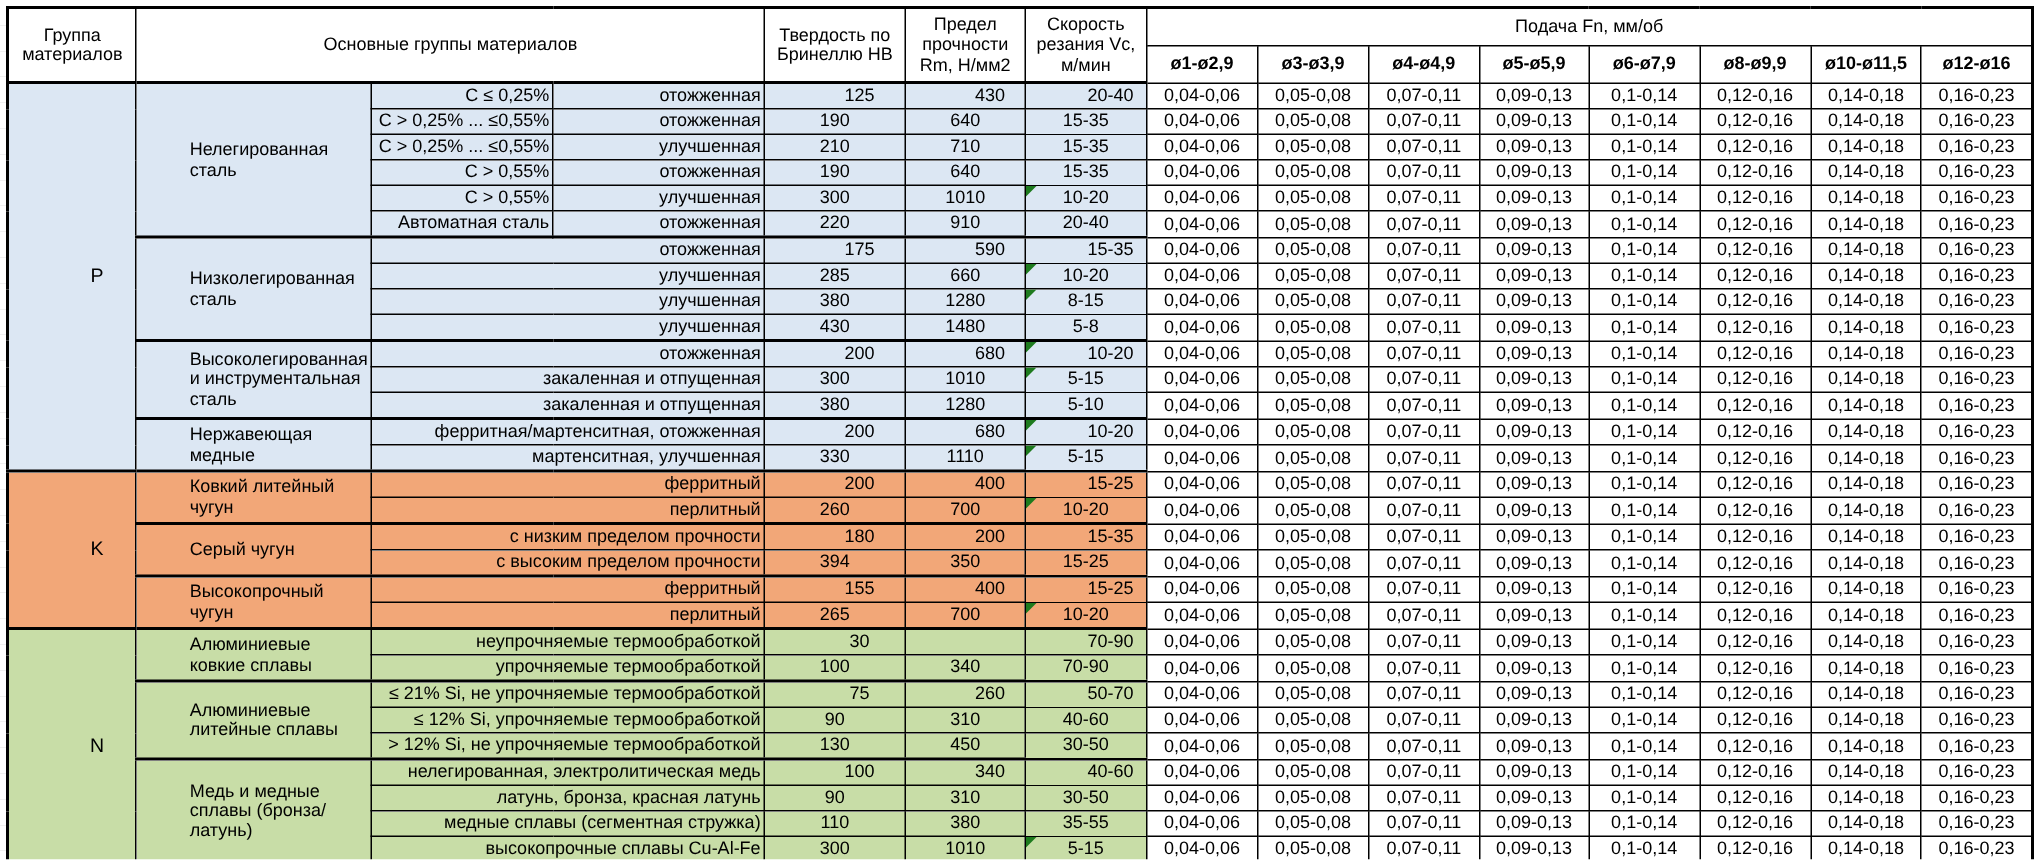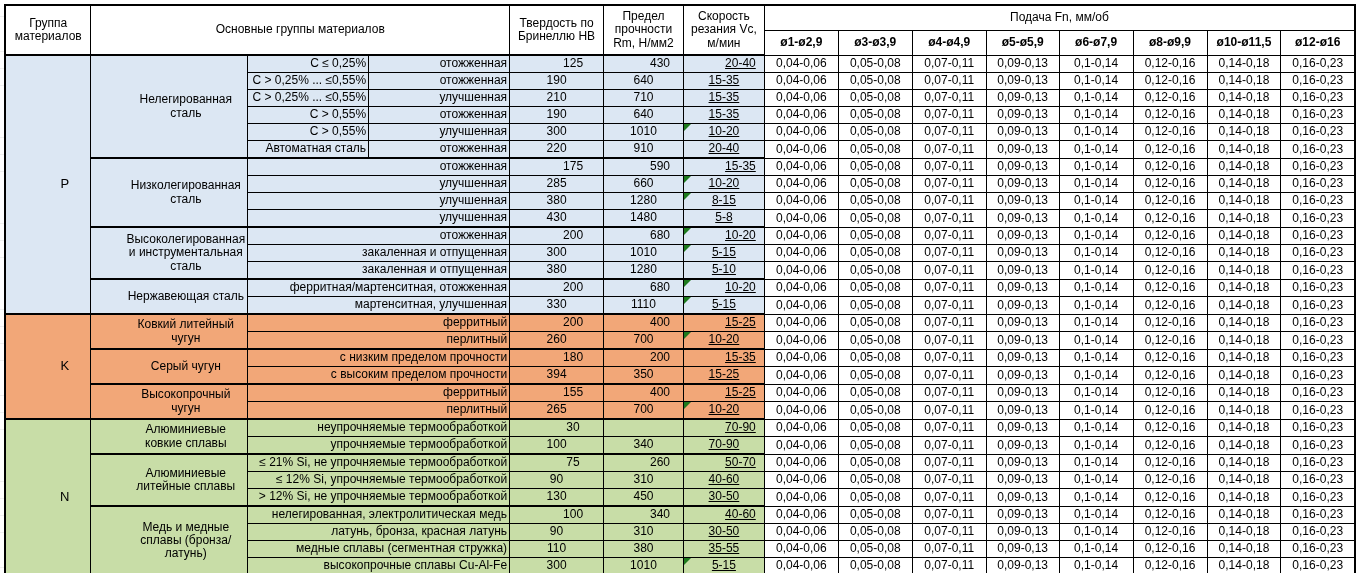--- a/index.html
+++ b/index.html
@@ -11,25 +11,25 @@
       repeating-linear-gradient(to bottom, transparent 0 16.5px, #e3e3e3 16.5px 17.2px);
     opacity:.55;z-index:0;}
   table.main{position:absolute;left:4px;top:4px;z-index:1;border-collapse:collapse;
     table-layout:fixed;background:#fff;border:2px solid #000;}
   td,th{border:1px solid #000;overflow:hidden;padding:0 2px;font-size:12px;line-height:1.12;}
   thead th{font-weight:normal;background:#fff;text-align:center;vertical-align:middle;white-space:normal;}
   thead tr{height:25px;}
   thead th.diam{font-weight:bold;}
   tbody td{height:16px;background:var(--bg,#fff);vertical-align:middle;white-space:nowrap;}
   td.group{text-align:center;font-size:13px;}
-  td.sgname{text-align:center;white-space:normal;line-height:1.1;}
+  td.sgname{text-align:left;white-space:normal;line-height:1.1;}
   td.spec,td.state,td.desc{text-align:right;padding-left:4px;}
   td.num,td.feed{text-align:center;}
   td.feed{background:#fff;}
-  td.vc{position:relative;text-decoration:underline;}
+  td.vc{position:relative;}
   .bs{border-top-width:2px;padding-left:35px;}
   .flag-tri{position:absolute;left:0;top:0;width:0;height:0;
     border-top:7px solid var(--tri,#1E7B1E);border-right:7px solid transparent;}
 </style>
 </head>
 <body>
 
 <div class="page">
   <table class="main">
     <colgroup>
@@ -256,21 +256,21 @@
           <td class="feed">0,04-0,06</td>
           <td class="feed">0,05-0,08</td>
           <td class="feed">0,07-0,11</td>
           <td class="feed">0,09-0,13</td>
           <td class="feed">0,1-0,14</td>
           <td class="feed">0,12-0,16</td>
           <td class="feed">0,14-0,18</td>
           <td class="feed">0,16-0,23</td>
         </tr>
         <tr style="--bg: #DCE7F3;">
-          <td class="sgname bs" rowspan="2">Нержавеющая сталь</td>
+          <td class="sgname bs" rowspan="2">Нержавеющая медные</td>
           <td class="desc bs" colspan="2">ферритная/мартенситная, отожженная</td>
           <td class="num bs">200</td>
           <td class="num bs">680</td>
           <td class="num vc bs">10-20<span class="flag-tri" style="--tri: #1E7B1E;"></span></td>
           <td class="feed">0,04-0,06</td>
           <td class="feed">0,05-0,08</td>
           <td class="feed">0,07-0,11</td>
           <td class="feed">0,09-0,13</td>
           <td class="feed">0,1-0,14</td>
           <td class="feed">0,12-0,16</td>

